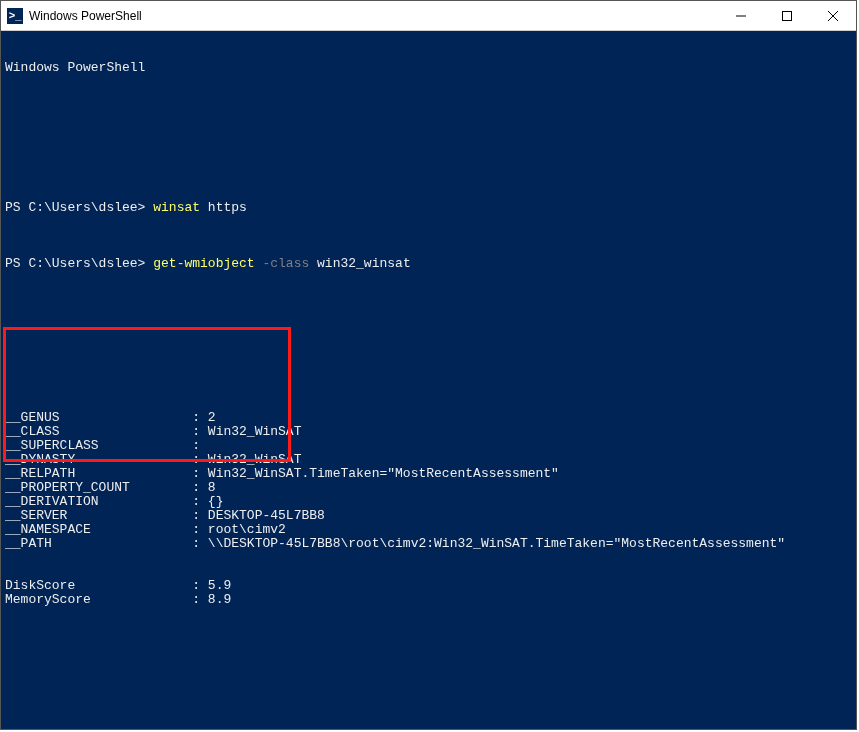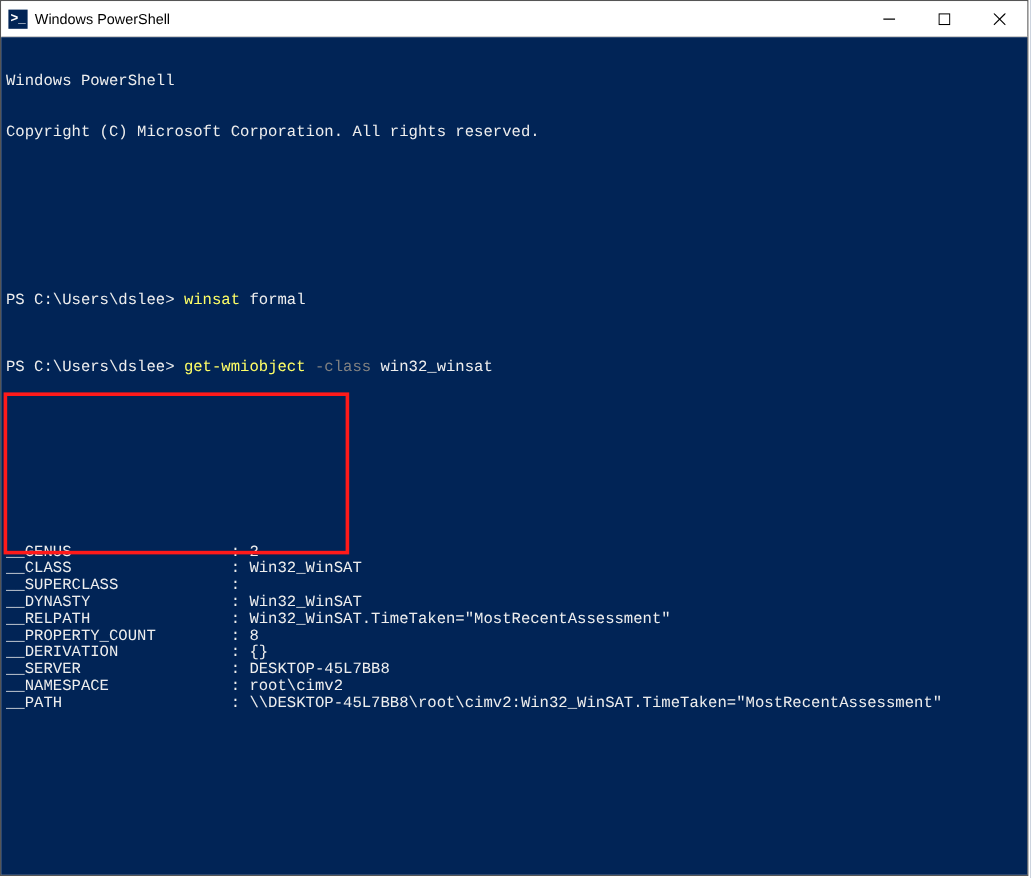--- a/index.html
+++ b/index.html
@@ -109,33 +109,32 @@
         <svg width="10" height="10">
             <line x1="0" y1="0" x2="10" y2="10" stroke="#000" stroke-width="1"></line>
             <line x1="10" y1="0" x2="0" y2="10" stroke="#000" stroke-width="1"></line>
           </svg>
       </div>
     </div>
   </div>
 
   <div class="terminal">
     <div class="line white">Windows PowerShell</div>
-    <div class="line white">Copyright (C) Microsoft Corporation. All rights reserved.</div>
     <div class="line">&nbsp;</div>
     <div class="line">&nbsp;</div>
 
-    <div class="line"><span class="white">PS C:\Users\dslee&gt; </span><span class="yellow">winsat </span><span class="white">formal</span></div>
+    <div class="line"><span class="white">PS C:\Users\dslee&gt; </span><span class="yellow">winsat </span><span class="white">https</span></div>
 
     <div class="line"><span class="white">PS C:\Users\dslee&gt; </span><span class="yellow">get-wmiobject </span><span class="gray">-class </span><span class="white">win32_winsat</span></div>
 
     <div class="line">&nbsp;</div>
     <div class="line">&nbsp;</div>
 
     <div id="meta-block"><div class="line white">__GENUS                 : 2</div><div class="line white">__CLASS                 : Win32_WinSAT</div><div class="line white">__SUPERCLASS            : </div><div class="line white">__DYNASTY               : Win32_WinSAT</div><div class="line white">__RELPATH               : Win32_WinSAT.TimeTaken="MostRecentAssessment"</div><div class="line white">__PROPERTY_COUNT        : 8</div><div class="line white">__DERIVATION            : {}</div><div class="line white">__SERVER                : DESKTOP-45L7BB8</div><div class="line white">__NAMESPACE             : root\cimv2</div><div class="line white">__PATH                  : \\DESKTOP-45L7BB8\root\cimv2:Win32_WinSAT.TimeTaken="MostRecentAssessment"</div></div>
-    <div id="score-block"></div>
+    <div id="score-block"><div class="line white">DiskScore               : 5.9</div><div class="line white">MemoryScore             : 8.9</div></div>
 
     
     
     
 
     
 
     <div class="highlight-box" id="hl" style="left: 2px; top: 296px; width: 288px; height: 135px;"></div>
   </div>
 

